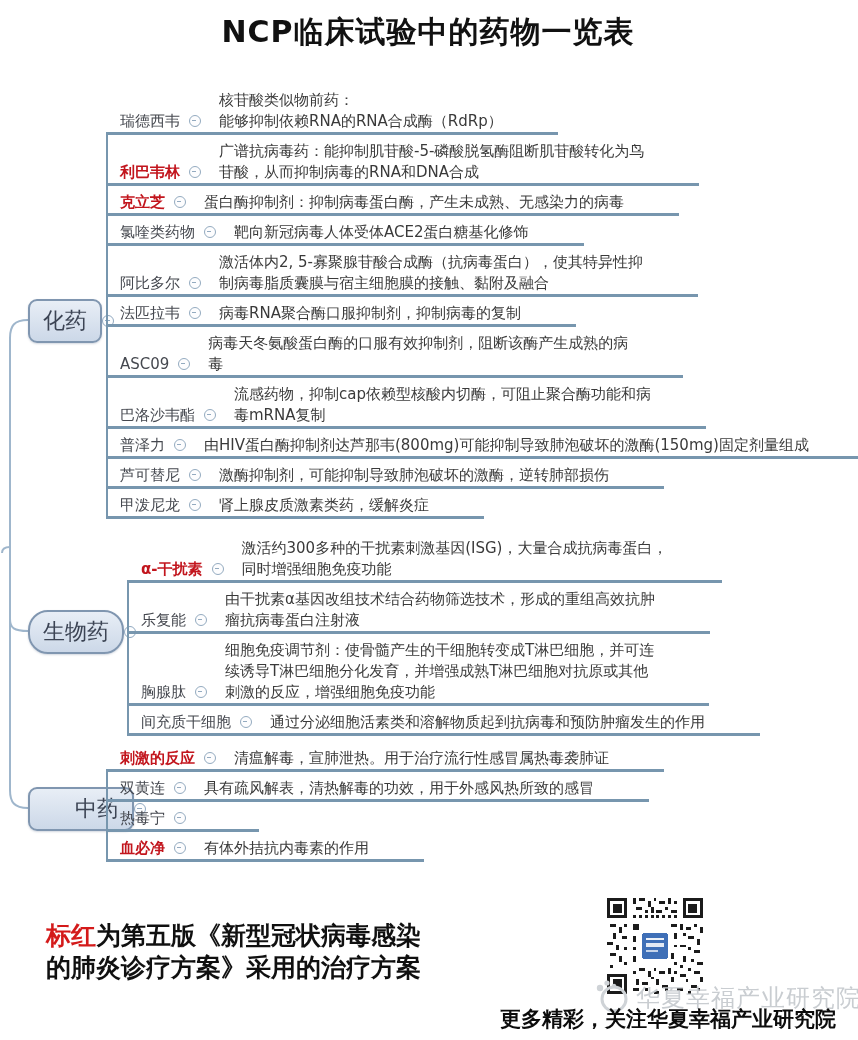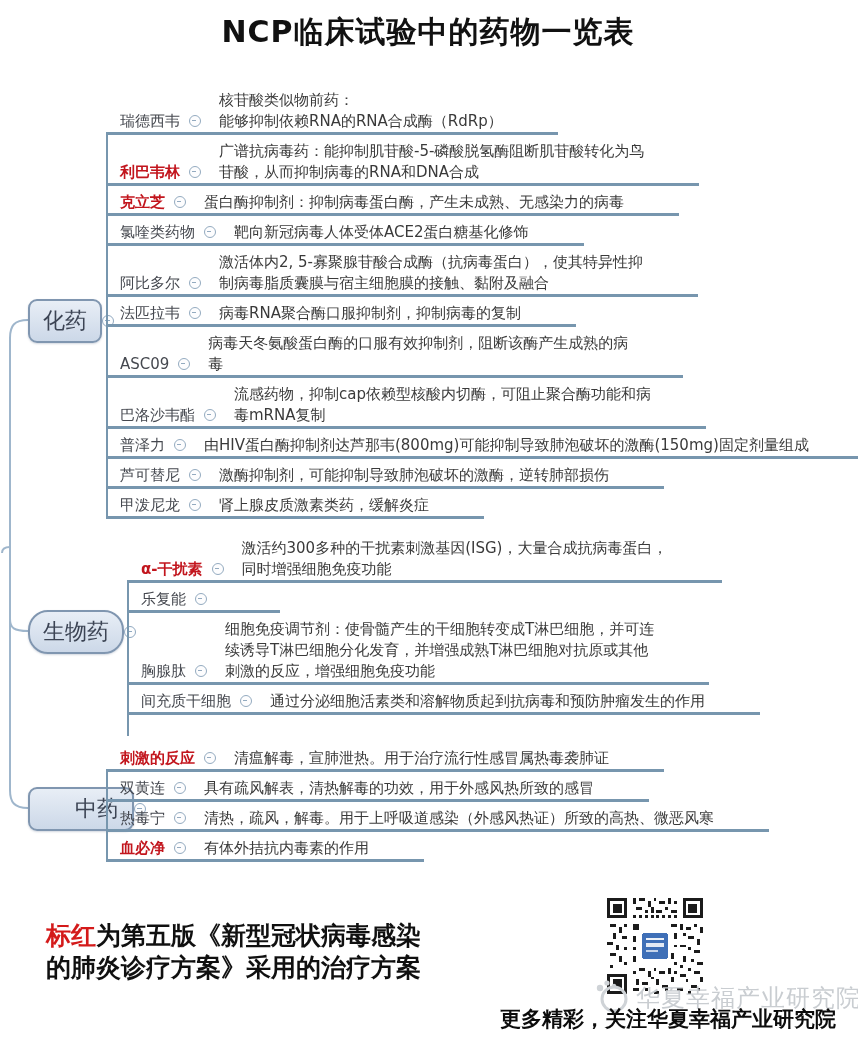--- a/index.html
+++ b/index.html
@@ -194,20 +194,22 @@
     <div class="row">
       <span class="drug-name red">α-干扰素</span>
       <span class="toggle"></span>
       <span class="drug-desc">激活约300多种的干扰素刺激基因(ISG)，大量合成抗病毒蛋白，
 同时增强细胞免疫功能</span>
     </div>
 
     <div class="row">
       <span class="drug-name">乐复能</span>
       <span class="toggle"></span>
+      <span class="drug-desc">由干扰素α基因改组技术结合药物筛选技术，形成的重组高效抗肿
+瘤抗病毒蛋白注射液</span>
     </div>
 
     <div class="row">
       <span class="drug-name">胸腺肽</span>
       <span class="toggle"></span>
       <span class="drug-desc">细胞免疫调节剂：使骨髓产生的干细胞转变成T淋巴细胞，并可连
 续诱导T淋巴细胞分化发育，并增强成熟T淋巴细胞对抗原或其他
 刺激的反应，增强细胞免疫功能</span>
     </div>
 
@@ -230,21 +232,20 @@
 
     <div class="row">
       <span class="drug-name">双黄连</span>
       <span class="toggle"></span>
       <span class="drug-desc">具有疏风解表，清热解毒的功效，用于外感风热所致的感冒</span>
     </div>
 
     <div class="row">
       <span class="drug-name">热毒宁</span>
       <span class="toggle"></span>
-      <span class="drug-desc">清热，疏风，解毒。用于上呼吸道感染（外感风热证）所致的高热、微恶风寒</span>
     </div>
 
     <div class="row">
       <span class="drug-name red">血必净</span>
       <span class="toggle"></span>
       <span class="drug-desc">有体外拮抗内毒素的作用</span>
     </div>
 
 <div class="trunk" style="top: 27px; height: 93px;"></div>
   </div>

